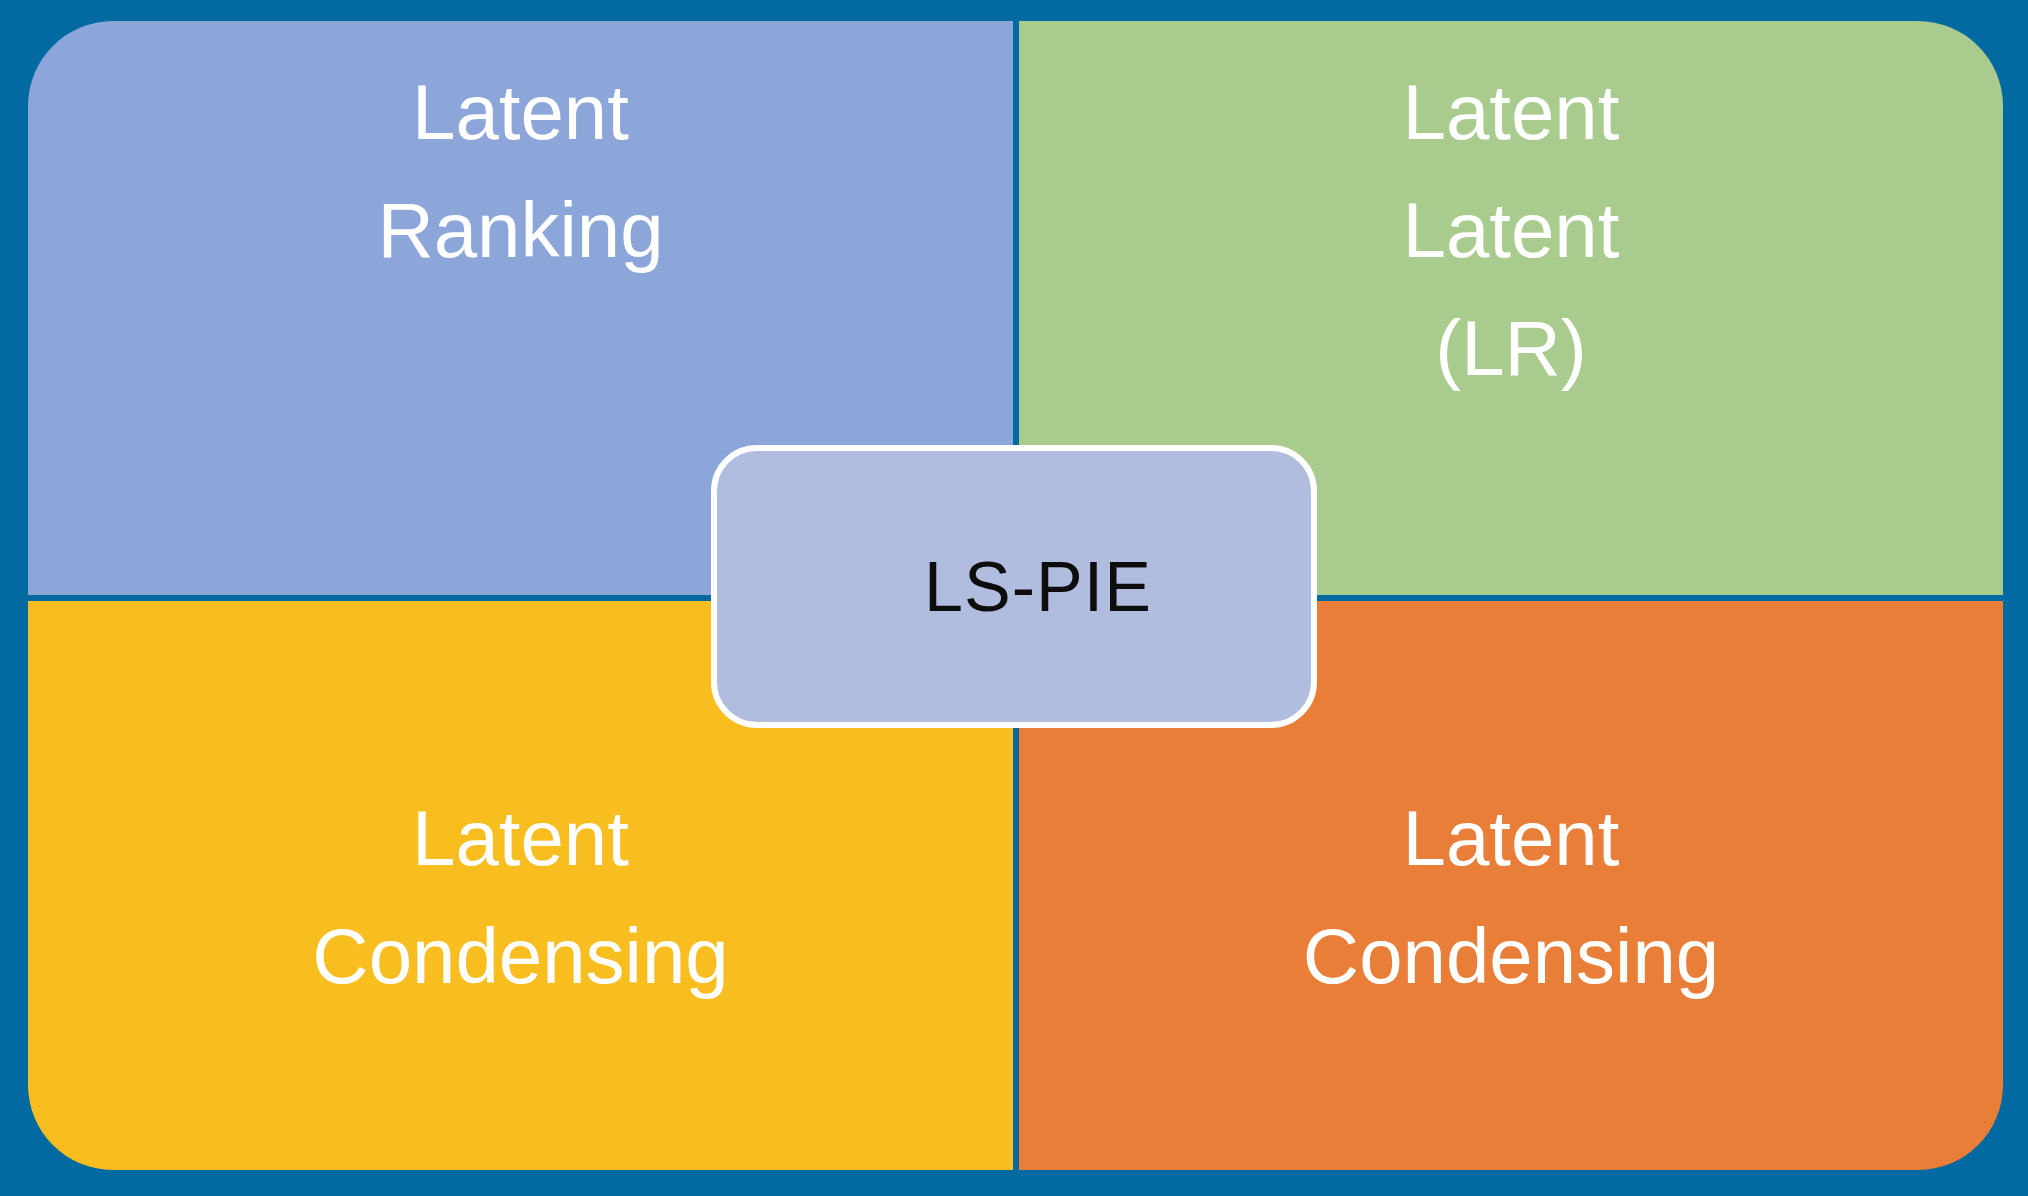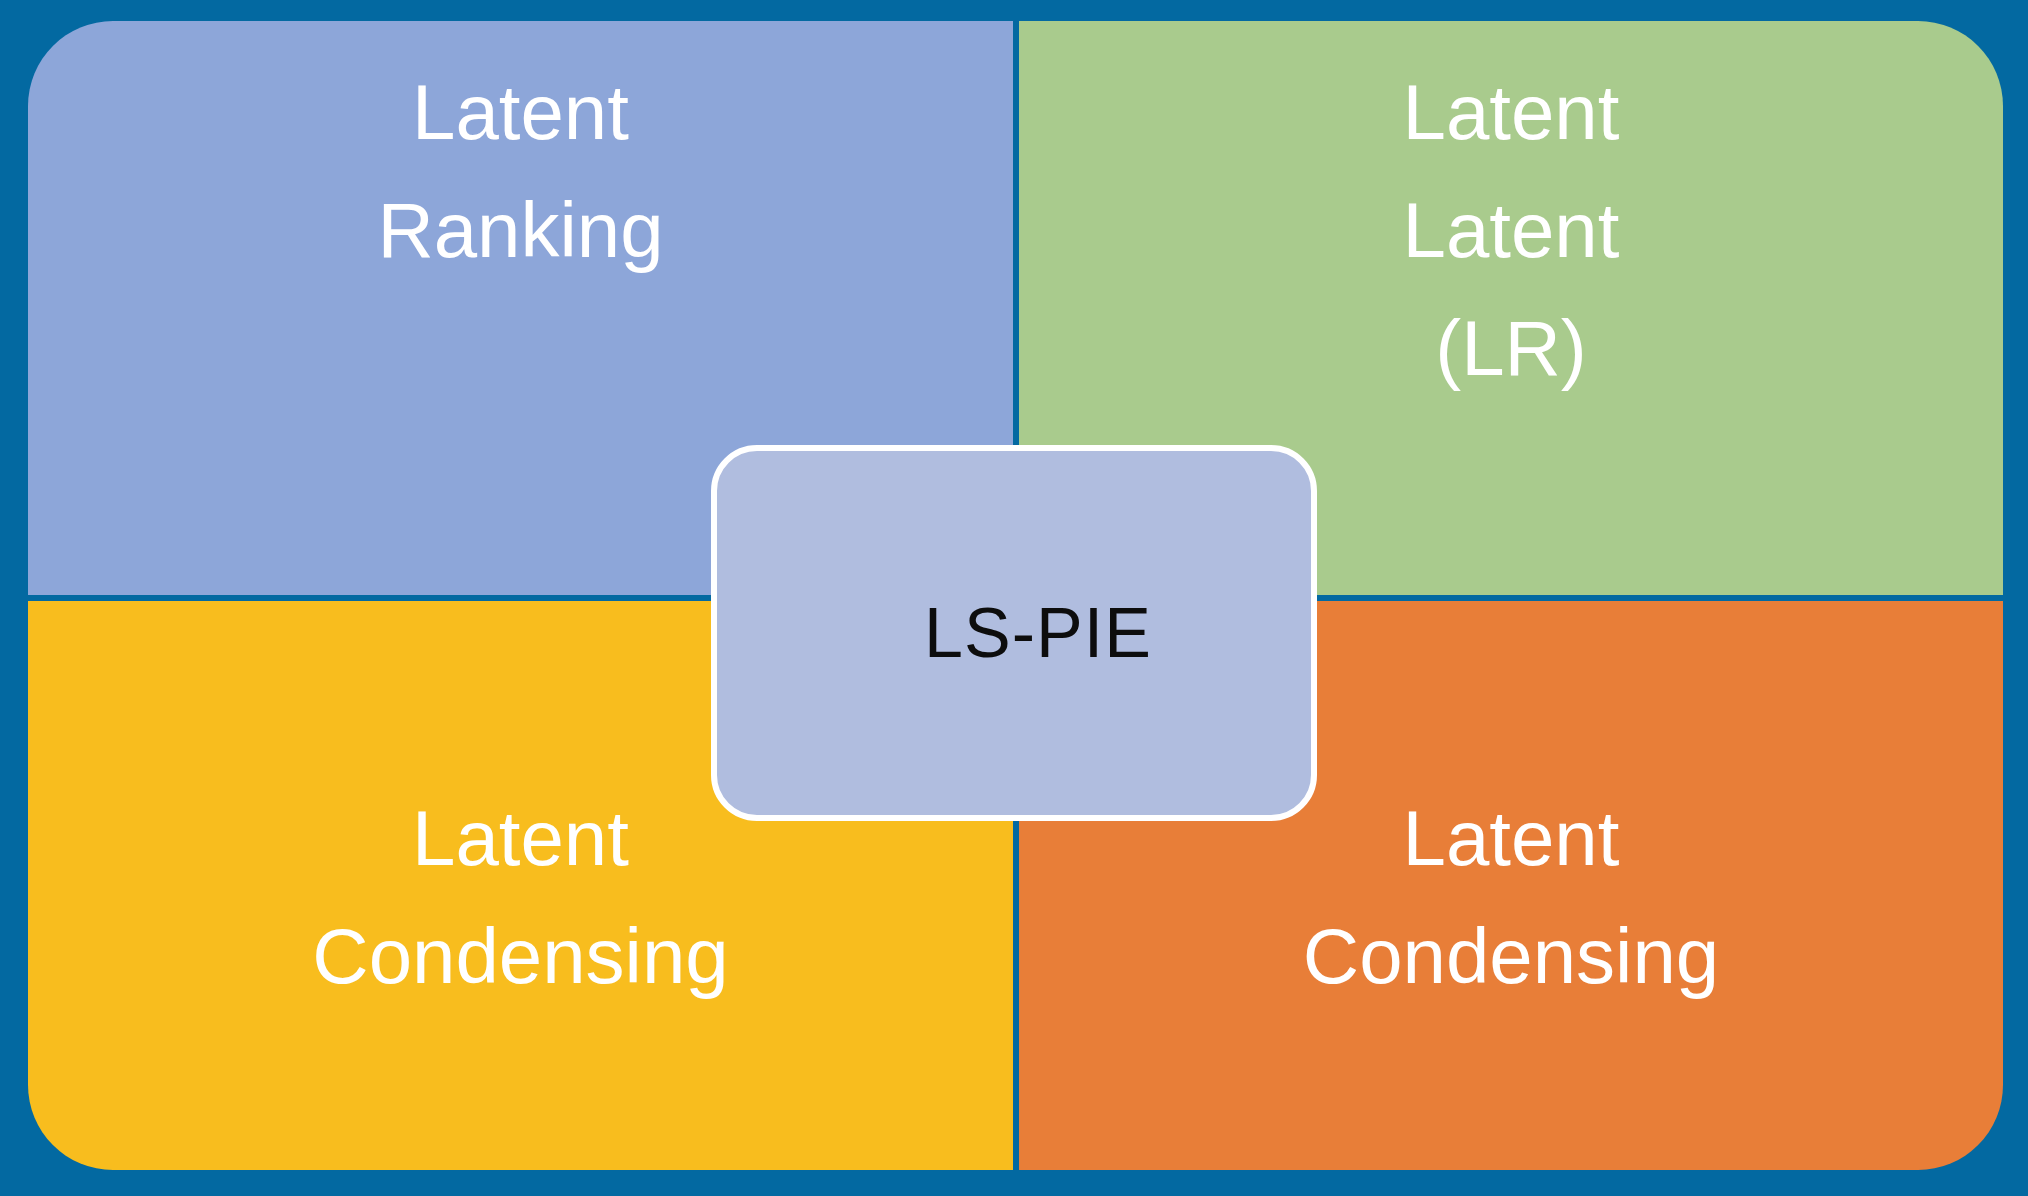--- a/index.html
+++ b/index.html
@@ -37,21 +37,21 @@
   }
   .q-text-top    { top: 32px; }
   .q-text-bottom { top: 178px; }
   .q-line { height: 118px; }
 
   .center-box {
     position: absolute;
     left: 711px;
     top: 445px;
     width: 606px;
-    height: 376px;
+    height: 283px;
     box-sizing: border-box;
     border: 6px solid #ffffff;
     border-radius: 46px;
     display: flex;
     align-items: center;
     justify-content: center;
     padding-left: 48px;
   }
   .center-label {
     color: #0d0d0d;

